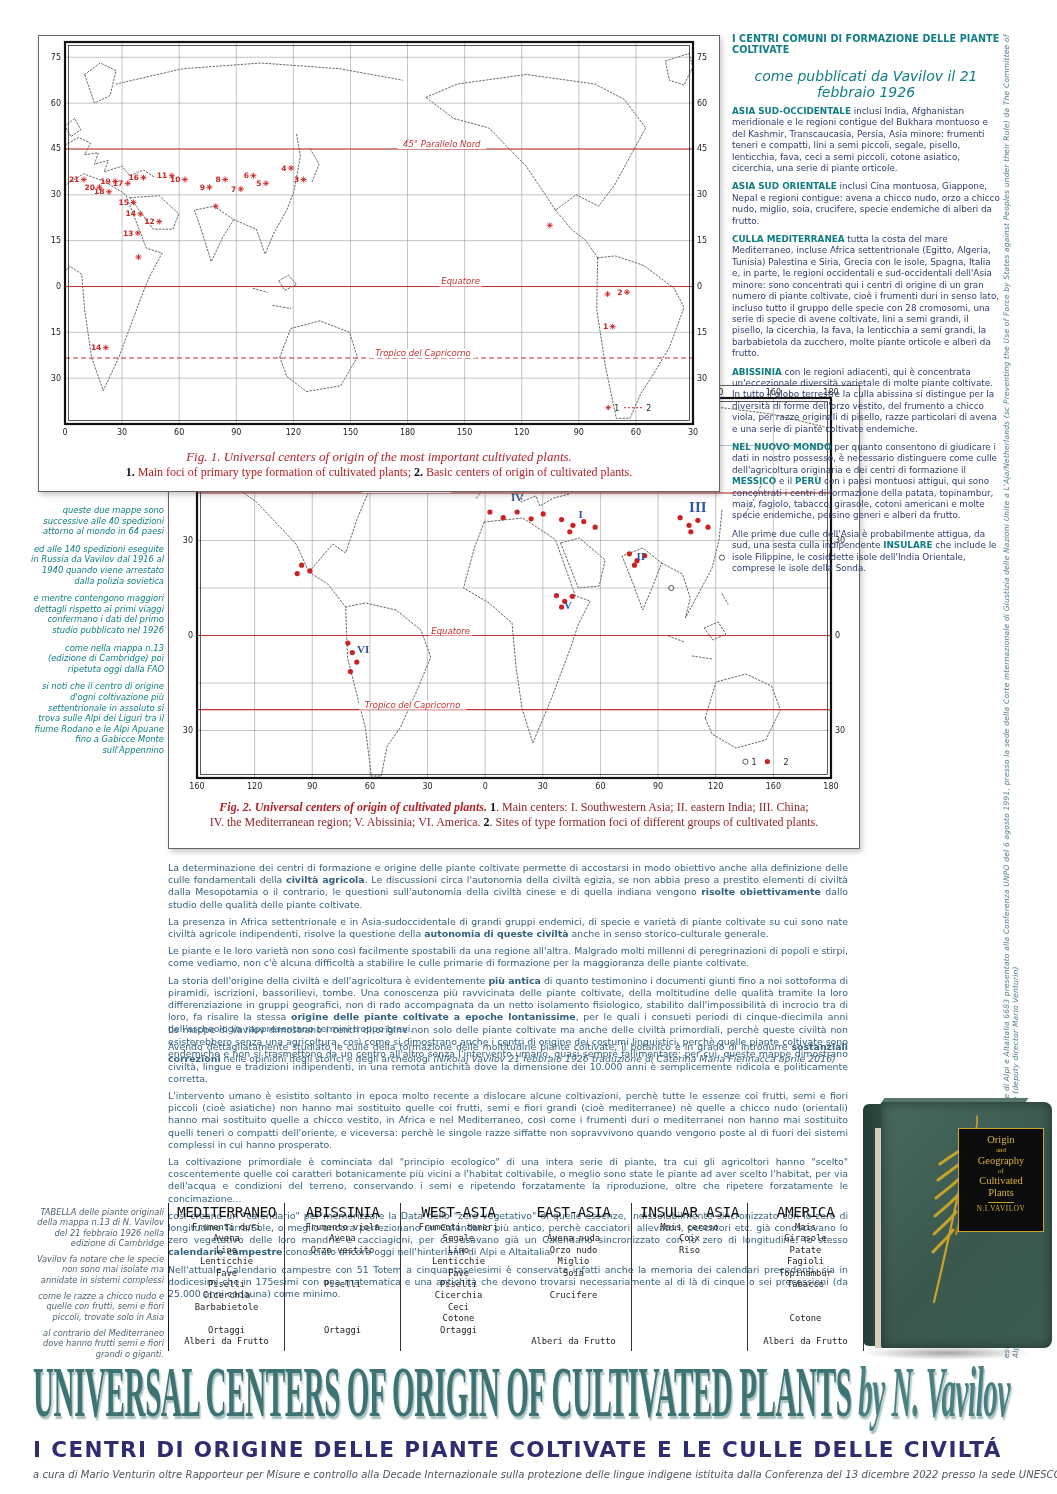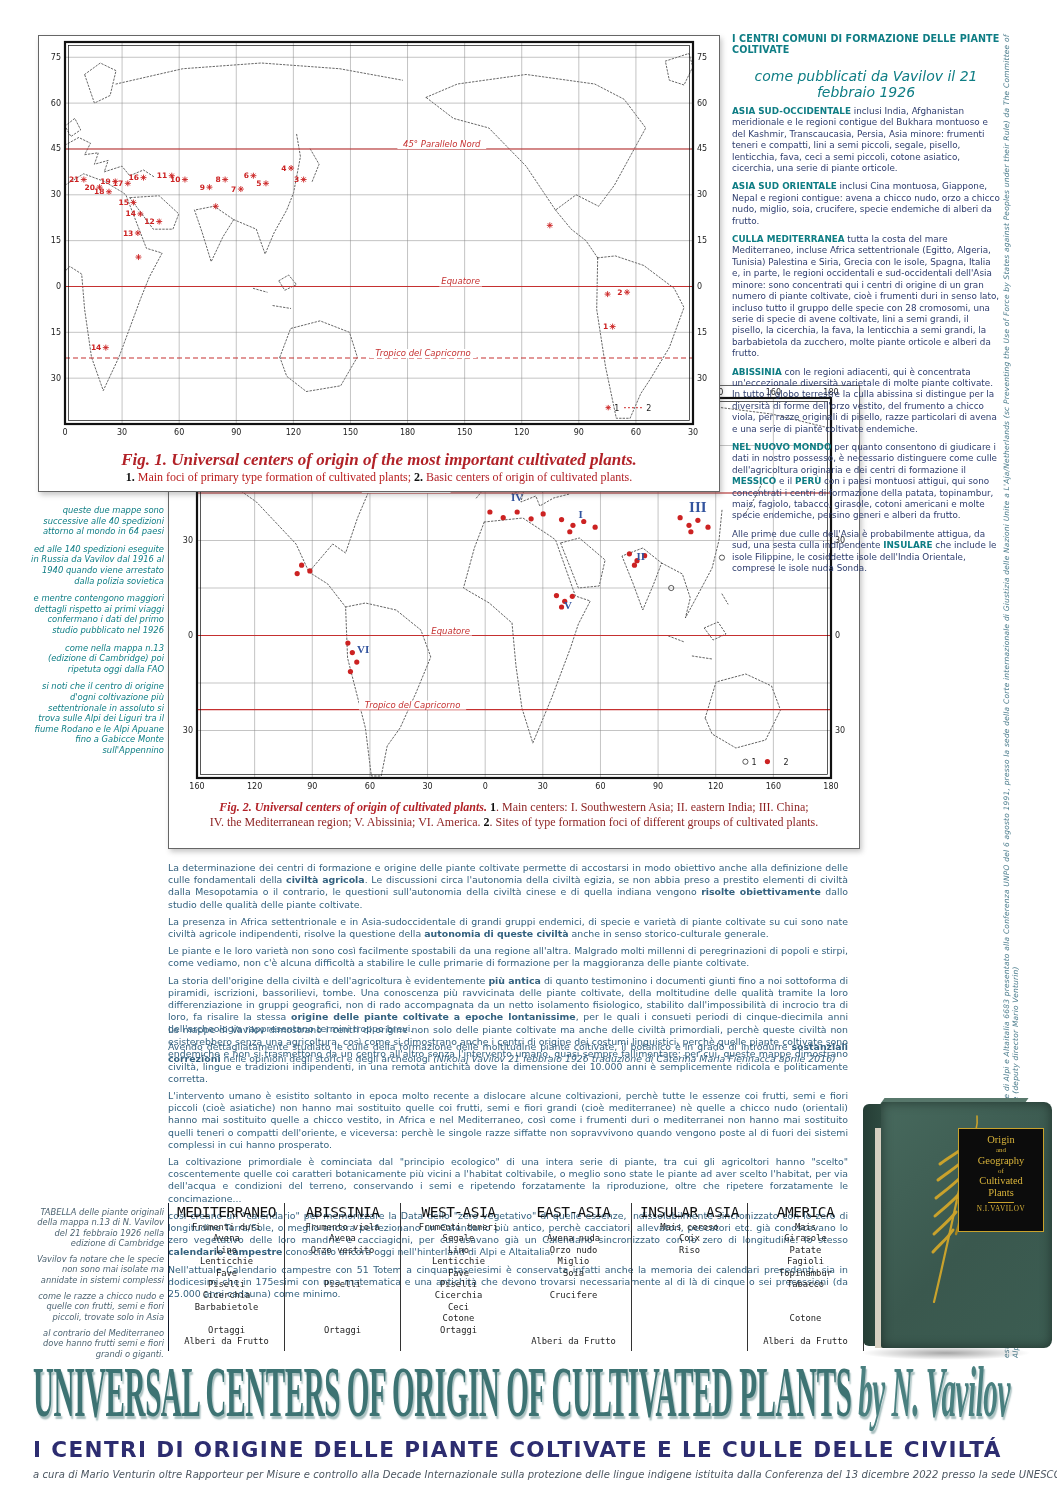--- a/index.html
+++ b/index.html
@@ -6,21 +6,21 @@
   .page{position:relative;width:1057px;height:1494px;background:#fff;overflow:hidden;
         font-family:"DejaVu Sans",sans-serif;border-right:1px solid #c8c8c8;}
   .b{font-weight:bold;} .it{font-style:italic;}
 
   
   .figbox{position:absolute;background:#fff;border:1px solid #666;box-shadow:2px 3px 5px rgba(60,60,60,.28);}
   #fig2-box{left:168px;top:385px;width:690px;height:462px;z-index:2;}
   #fig1-box{left:38px;top:35px;width:680px;height:455px;z-index:3;}
   .mapsvg{display:block;}
   .figcap{text-align:center;font-family:"Liberation Serif",serif;line-height:1.25;}
-  .figcap .l1{font-style:italic;font-weight:bold;color:#b22228;font-size:17px;}
+  .figcap .l1{font-style:italic;font-weight:normal;color:#b22228;font-size:13px;}
   #fig1-box .figcap{margin-top:1px;}
   .figcap .l2{font-size:12px;}
 
   
   #right-col{position:absolute;left:732px;top:33px;width:268px;z-index:4;}
   #right-col h1{margin:0;font-size:9.6px;color:#0e7d84;text-align:left;letter-spacing:.1px;}
   #right-col .sub{font-size:14px;color:#0e7d84;font-style:italic;text-align:center;margin:13px 0 6px;}
   #right-col p{margin:0 0 7px;font-size:8.8px;line-height:11.4px;color:#2e3d6e;text-align:left;}
 
   
@@ -346,21 +346,21 @@
 
   <div id="right-col">
     <h1>I CENTRI COMUNI DI FORMAZIONE DELLE PIANTE COLTIVATE</h1>
     <div class="sub">come pubblicati da Vavilov il 21 febbraio 1926</div>
     <div>
         <p><span class="b" style="color: rgb(14, 125, 132);">ASIA SUD-OCCIDENTALE</span><span> inclusi India, Afghanistan meridionale e le regioni contigue del Bukhara montuoso e del Kashmir, Transcaucasia, Persia, Asia minore: frumenti teneri e compatti, lini a semi piccoli, segale, pisello, lenticchia, fava, ceci a semi piccoli, cotone asiatico, cicerchia, una serie di piante orticole.</span></p>
         <p><span class="b" style="color: rgb(14, 125, 132);">ASIA SUD ORIENTALE</span><span> inclusi Cina montuosa, Giappone, Nepal e regioni contigue: avena a chicco nudo, orzo a chicco nudo, miglio, soia, crucifere, specie endemiche di alberi da frutto.</span></p>
         <p><span class="b" style="color: rgb(14, 125, 132);">CULLA MEDITERRANEA</span><span> tutta la costa del mare Mediterraneo, incluse Africa settentrionale (Egitto, Algeria, Tunisia) Palestina e Siria, Grecia con le isole, Spagna, Italia e, in parte, le regioni occidentali e sud-occidentali dell'Asia minore: sono concentrati qui i centri di origine di un gran numero di piante coltivate, cioè i frumenti duri in senso lato, incluso tutto il gruppo delle specie con 28 cromosomi, una serie di specie di avene coltivate, lini a semi grandi, il pisello, la cicerchia, la fava, la lenticchia a semi grandi, la barbabietola da zucchero, molte piante orticole e alberi da frutto.</span></p>
         <p><span class="b" style="color: rgb(14, 125, 132);">ABISSINIA</span><span> con le regioni adiacenti, qui è concentrata un'eccezionale diversità varietale di molte piante coltivate. In tutto il globo terrestre la culla abissina si distingue per la diversità di forme dell'orzo vestito, del frumento a chicco viola, per razze originali di pisello, razze particolari di avena e una serie di piante coltivate endemiche.</span></p>
         <p><span class="b" style="color: rgb(14, 125, 132);">NEL NUOVO MONDO</span><span> per quanto consentono di giudicare i dati in nostro possesso, è necessario distinguere come culle dell'agricoltura originaria e dei centri di formazione il </span><span class="b" style="color: rgb(14, 125, 132);">MESSICO</span><span> e il </span><span class="b" style="color: rgb(14, 125, 132);">PERÙ</span><span> con i paesi montuosi attigui, qui sono concentrati i centri di formazione della patata, topinambur, mais, fagiolo, tabacco, girasole, cotoni americani e molte specie endemiche, persino generi e alberi da frutto.</span></p>
-        <p><span>Alle prime due culle dell'Asia è probabilmente attigua, da sud, una sesta culla indipendente </span><span class="b" style="color: rgb(14, 125, 132);">INSULARE</span><span> che include le isole Filippine, le cosiddette isole dell'India Orientale, comprese le isole nuda Sonda.</span></p>
+        <p><span>Alle prime due culle dell'Asia è probabilmente attigua, da sud, una sesta culla indipendente </span><span class="b" style="color: rgb(14, 125, 132);">INSULARE</span><span> che include le isole Filippine, le cosiddette isole dell'India Orientale, comprese le isole della Sonda.</span></p>
       </div>
   </div>
 
   <div id="side-note">estratto dal Rapporto sullo stato giuridico e sull'assetto territoriale di Alpi e Altaitalia 6683 presentato alla Conferenza UNPO del 6 agosto 1991, presso la sede della Corte internazionale di Giustizia delle Nazioni Unite a L'Aja/Netherlands (sc Preventing the Use of Force by States against Peoples under their Rule) da The Committee of Alpine free States and Altaitalia Representative Acting Committee (deputy director Mario Venturin)</div>
 
   <div id="left-notes">
       <p>queste due mappe sono successive alle 40 spedizioni attorno al mondo in 64 paesi</p>
       <p>ed alle 140 spedizioni eseguite in Russia da Vavilov dal 1916 al 1940 quando viene arrestato dalla polizia sovietica</p>
       <p>e mentre contengono maggiori dettagli rispetto ai primi viaggi confermano i dati del primo studio pubblicato nel 1926</p>
       <p>come nella mappa n.13 (edizione di Cambridge) poi ripetuta oggi dalla FAO</p>

